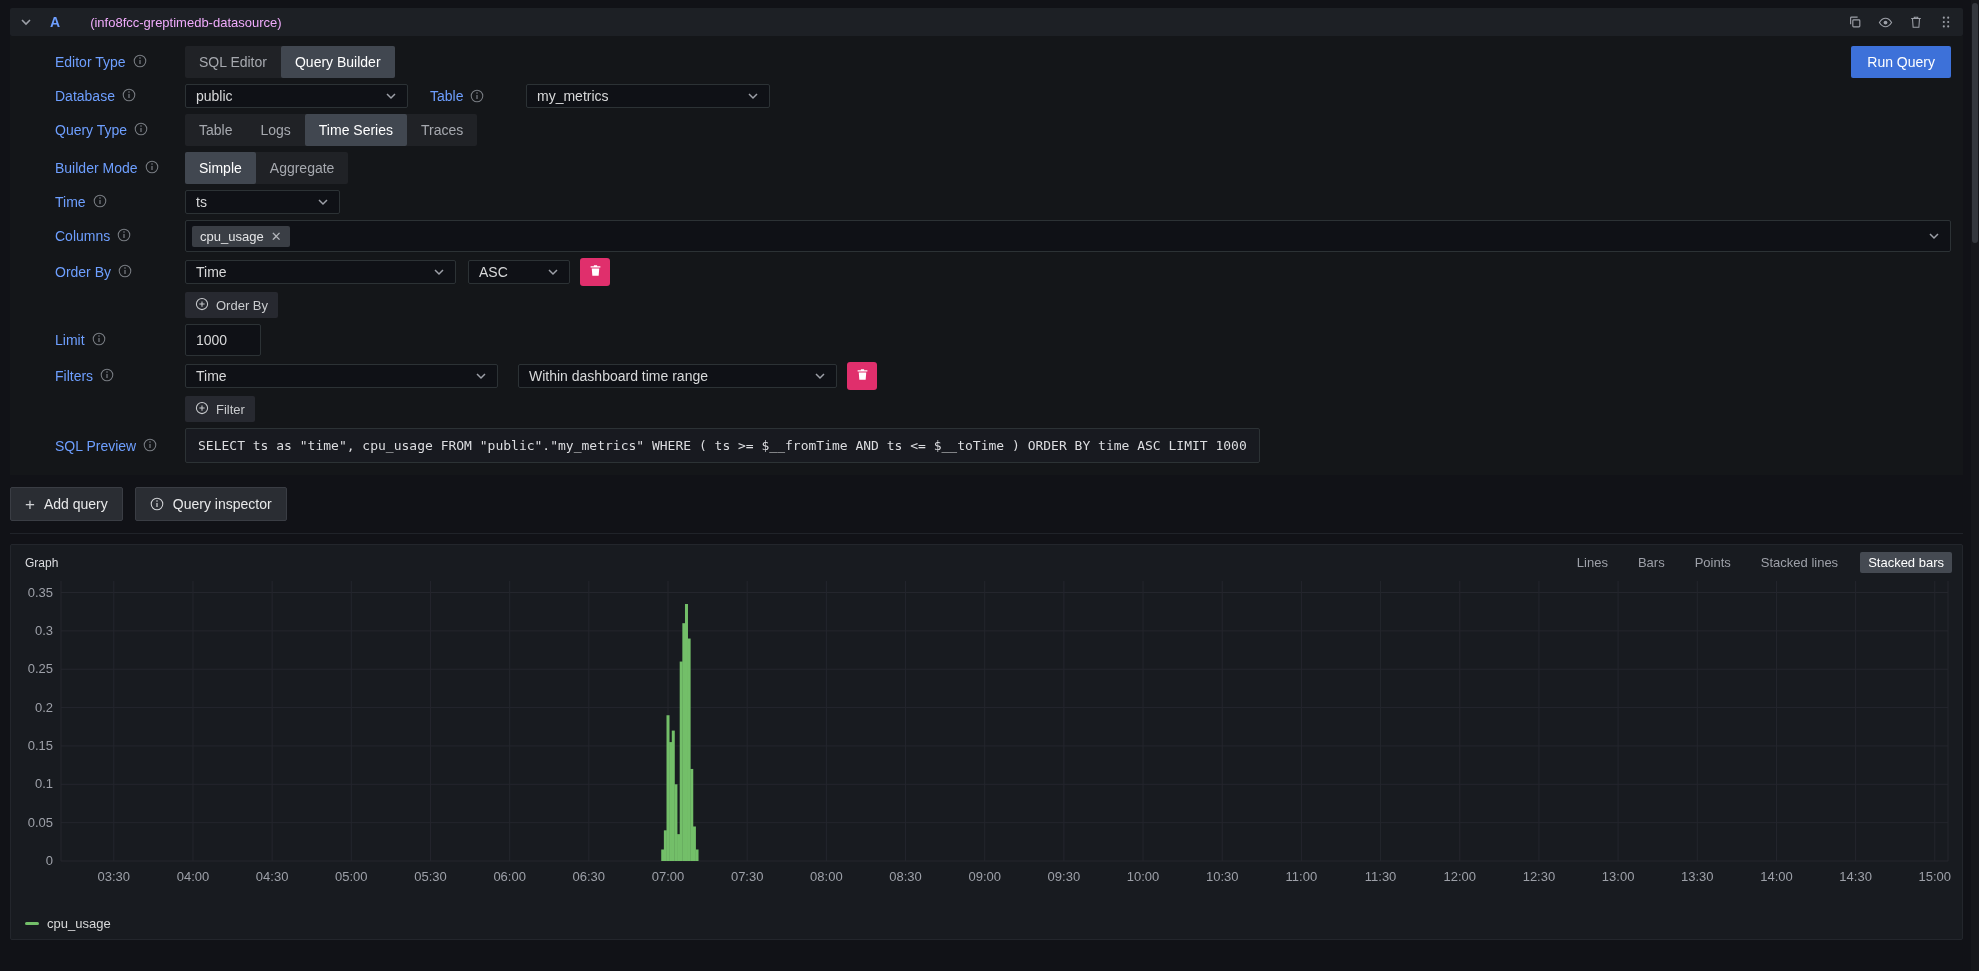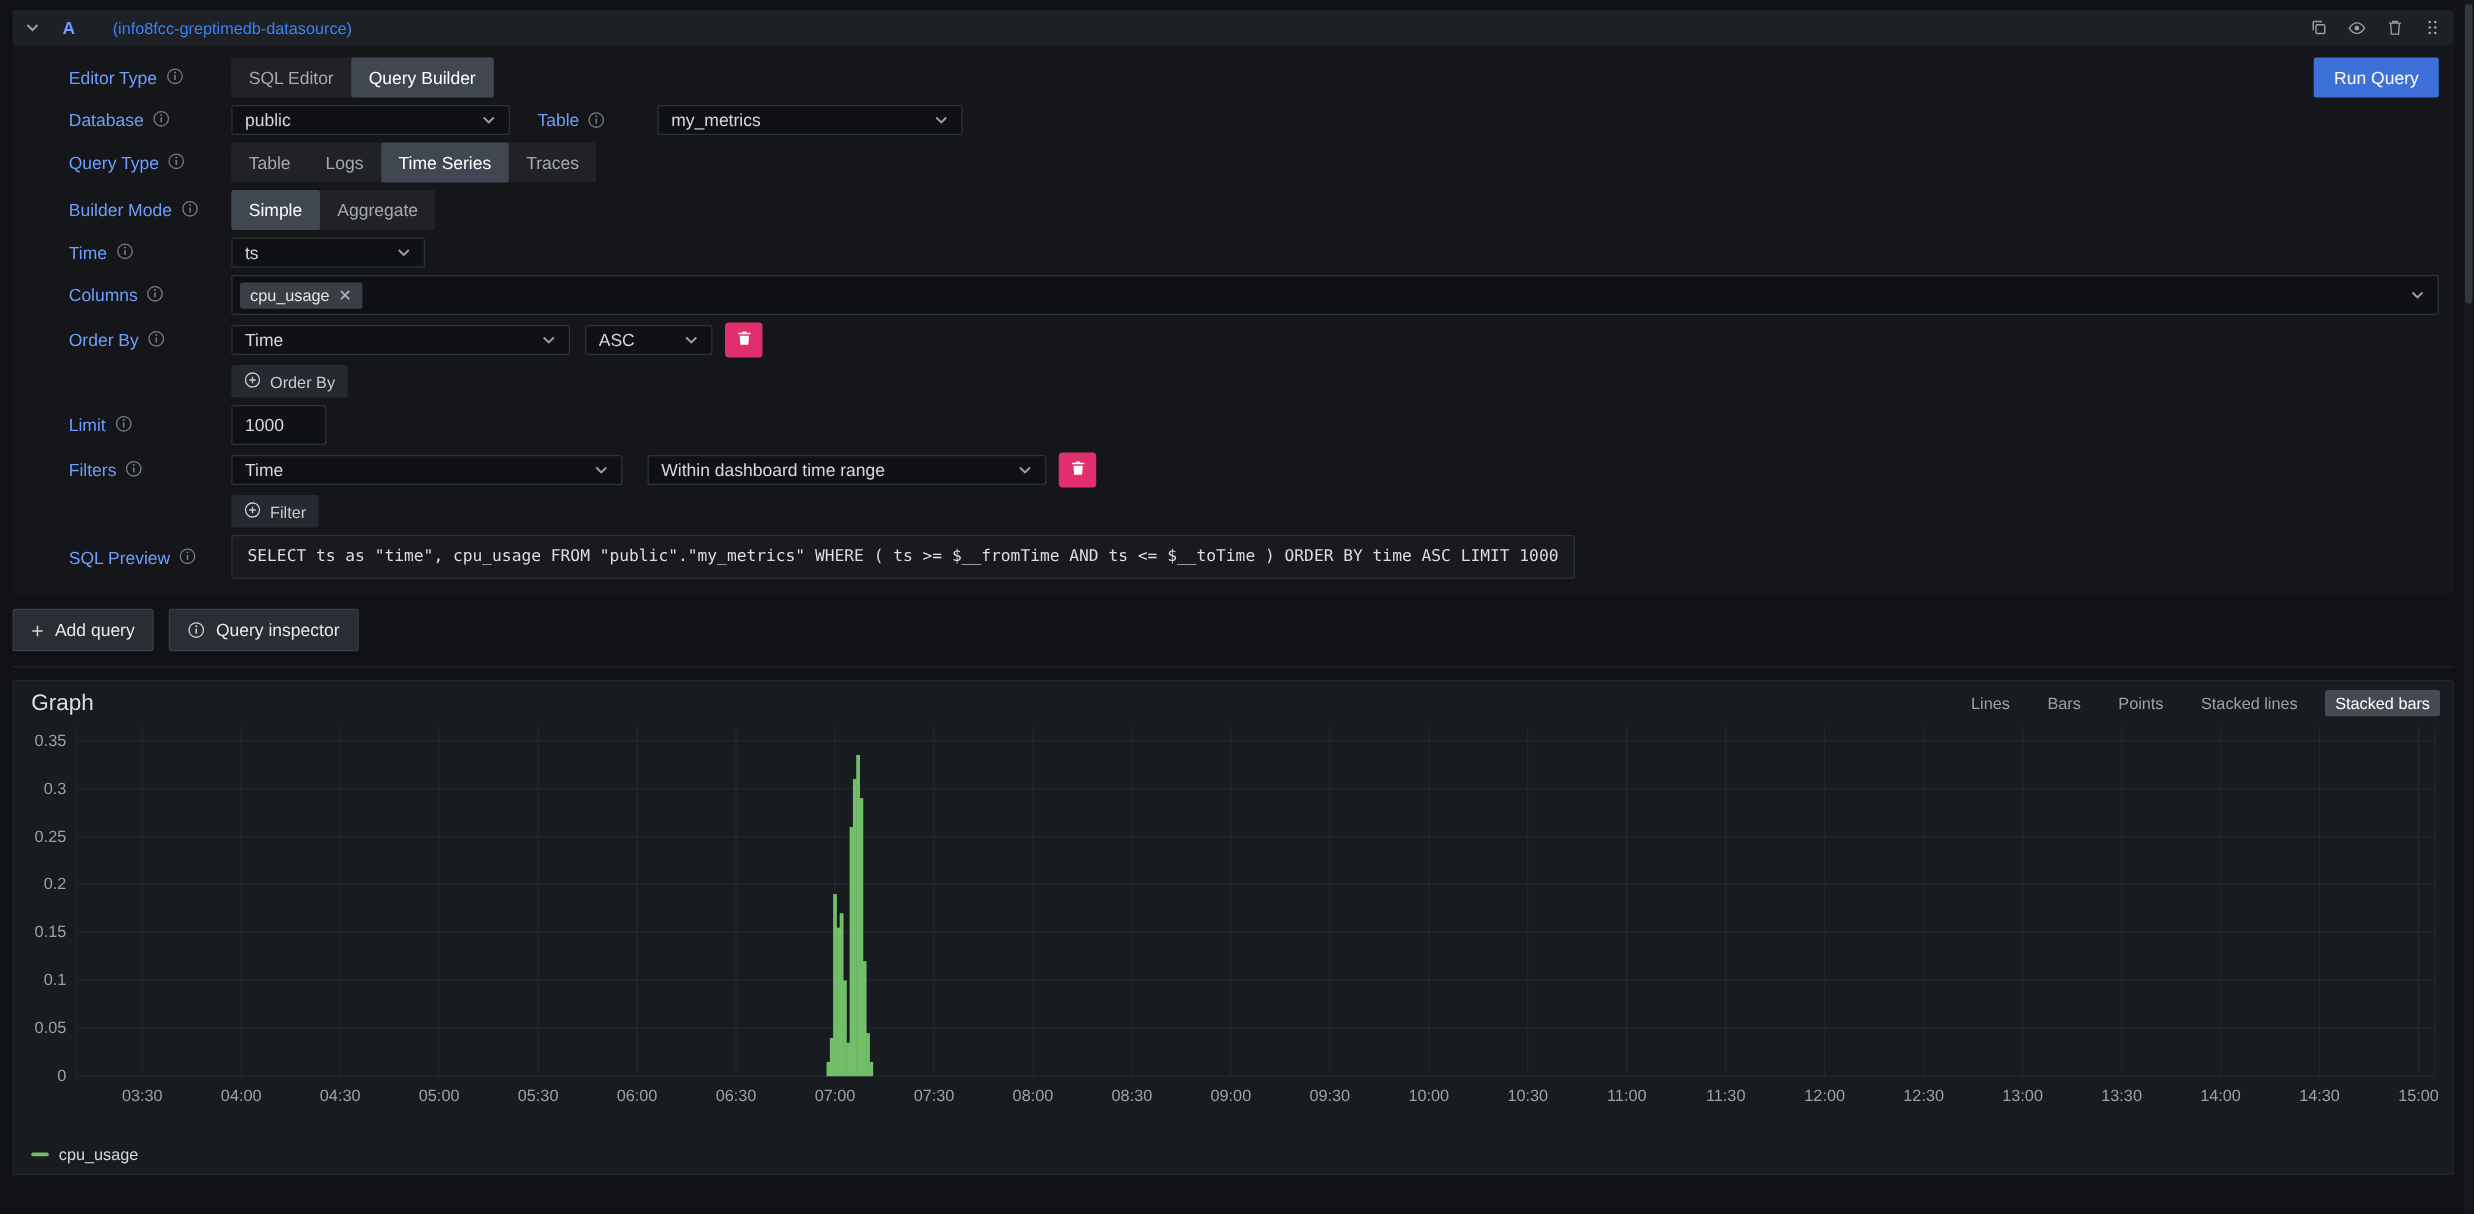--- a/index.html
+++ b/index.html
@@ -12,21 +12,21 @@
   .content { margin:8px 16px 0 10px; }
 
   
   .qe-header {
     height:28px; background:#1d2025; border-radius:2px;
     display:flex; align-items:center; padding:0 10px;
   }
   .icon-btn { color:#9da0a8; display:inline-flex; align-items:center; cursor:pointer; }
   .icon-btn svg { display:block; }
   .refid { color:#6e9fff; font-weight:700; font-size:14px; margin-left:18px; cursor:pointer; }
-  .ds-name { color:#3b82f6; font-size:13px; margin-left:30px; }
+  .ds-name { color:#f0abfc; font-size:13px; margin-left:30px; }
   .qe-actions { margin-left:auto; display:flex; gap:16px; align-items:center; }
 
   
   .qe-body { background:#141619; padding:10px 12px 12px 45px; }
   .form-row { display:flex; align-items:center; margin-bottom:6px; }
   .field-label { width:130px; min-width:130px; display:flex; gap:7px; }
   .label-text { color:#6e9fff; font-size:14px; }
   .info-icon { color:#787c82; display:inline-flex; cursor:pointer; }
   .inline-label { margin-left:22px; width:96px; display:flex; align-items:center; gap:7px; }
 
@@ -92,21 +92,21 @@
   }
   .plus-glyph { font-size:17px; line-height:1; color:#cfd1d4; }
   .divider { height:1px; background:#202329; margin:0 0 10px 0; }
 
   
   .graph-panel {
     background:#181b20; border:1px solid #23262c; border-radius:2px; height:396px;
     display:flex; flex-direction:column;
   }
   .panel-header { display:flex; align-items:center; padding:7px 10px 2px 14px; }
-  .panel-title { font-size:18px; font-weight:500; color:#dcdde0; cursor:pointer; }
+  .panel-title { font-size:12px; font-weight:500; color:#dcdde0; cursor:pointer; }
   .mode-group { margin-left:auto; display:flex; gap:14px; align-items:center; }
   .mode-group .opt {
     background:transparent; border:none; color:#9da0a8; font-size:13px; padding:3px 8px;
     border-radius:2px; font-family:inherit; cursor:pointer;
   }
   .mode-group .opt.active { background:#454a52; color:#fff; }
   .chart-wrap { flex:1; padding-left:4px; }
   .legend { display:flex; align-items:center; gap:8px; padding:0 0 8px 14px; }
   .legend-swatch { width:14px; height:3px; border-radius:2px; background:#73bf69; }
   .legend-label { font-size:13px; color:#d8d9da; cursor:pointer; }

